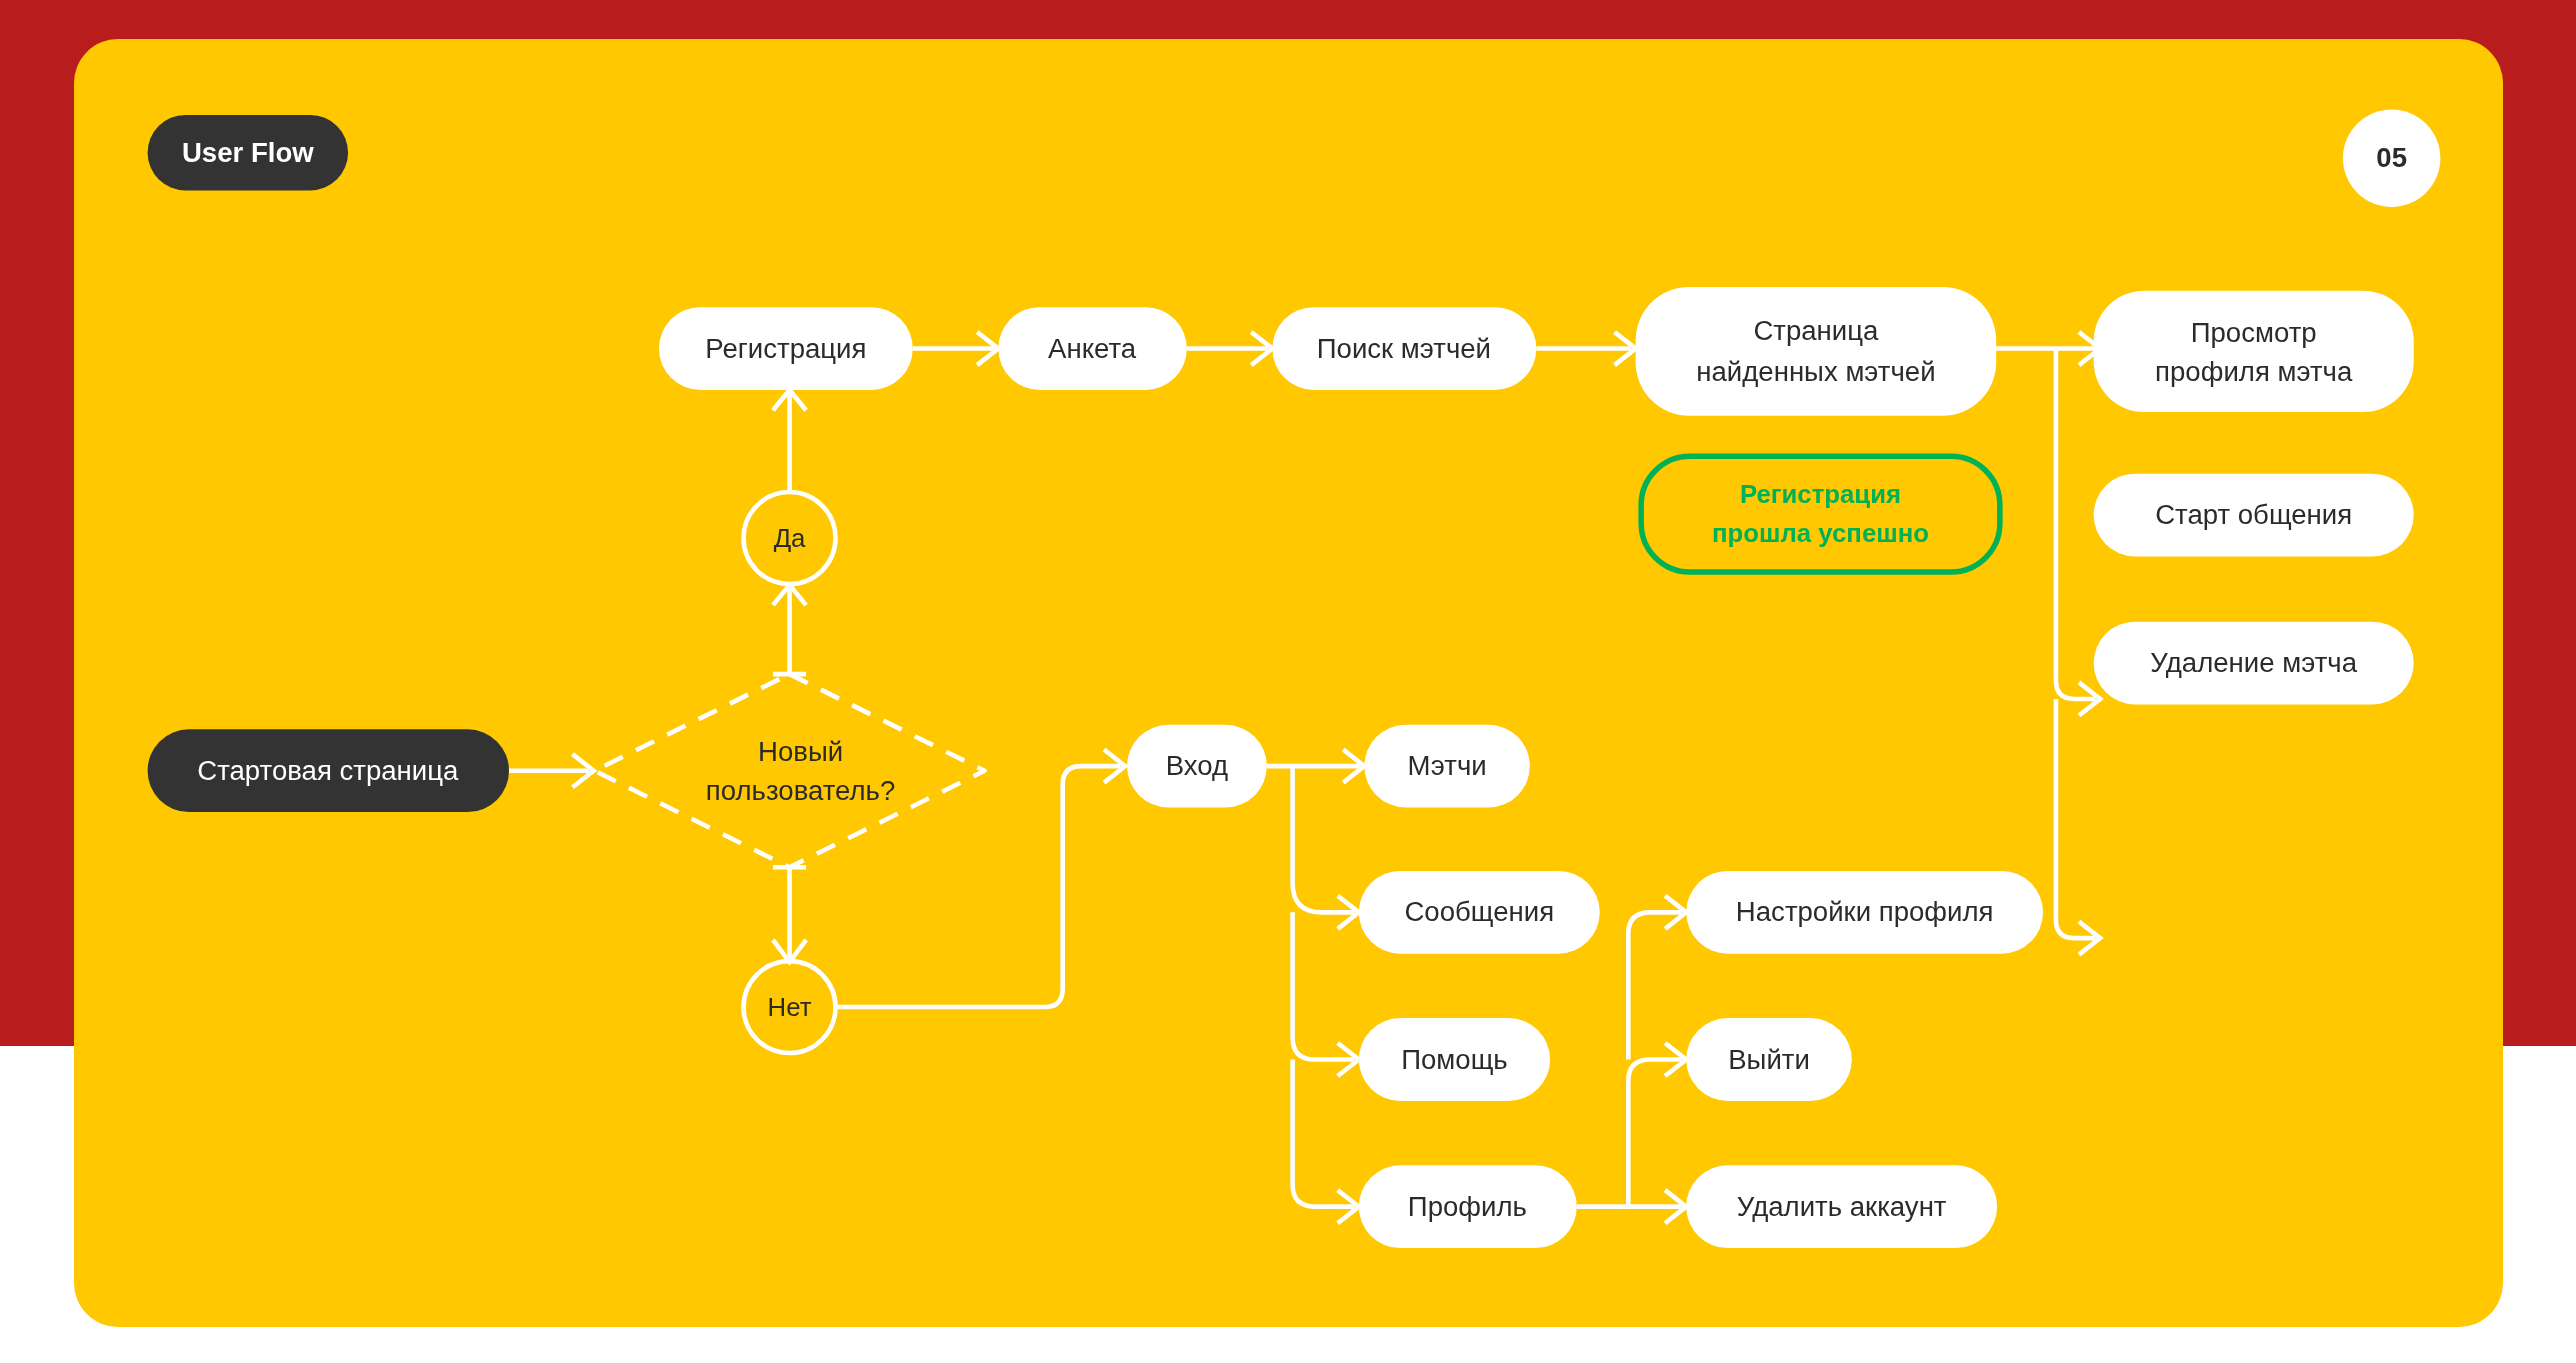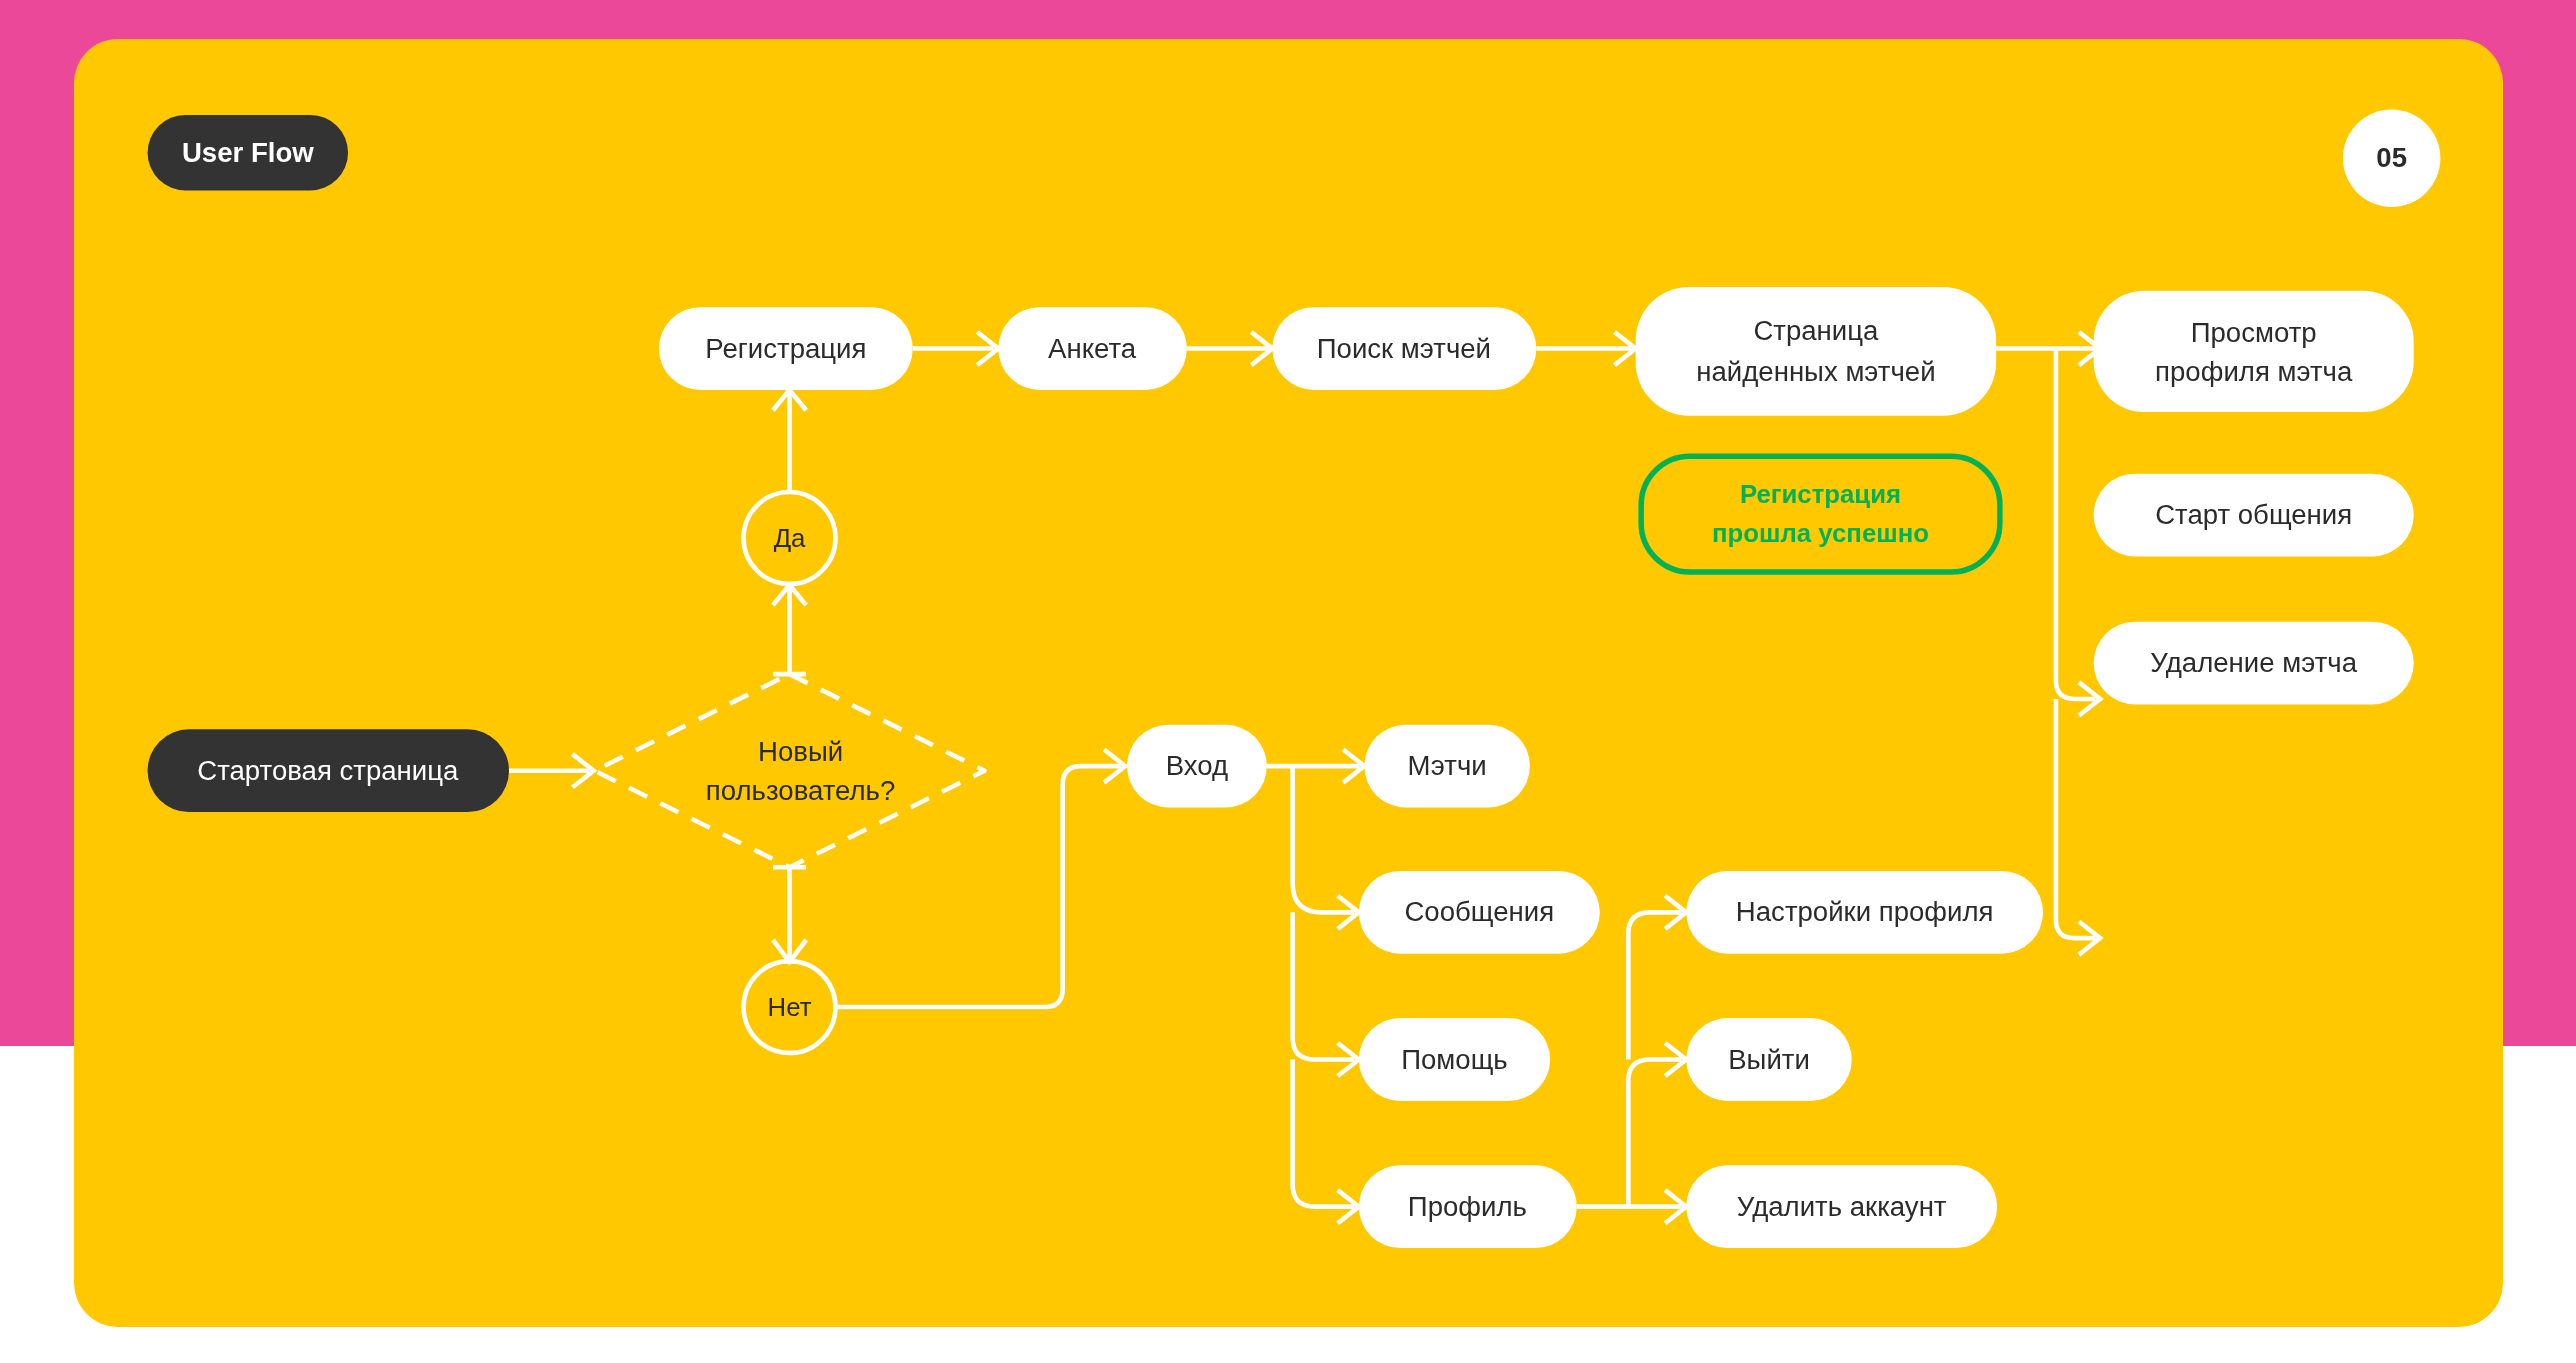--- a/index.html
+++ b/index.html
@@ -8,21 +8,21 @@
     background: #ffffff;
     width: 2576px;
     height: 1363px;
     overflow: hidden;
     font-family: "Liberation Sans", sans-serif;
   }
   #stage {
     position: relative;
     width: 2576px;
     height: 1046px;
-    background: #ec4899;
+    background: #b91c1c;
   }
   #card {
     position: absolute;
     left: 74px;
     top: 39px;
     width: 2429px;
     height: 1288px;
     background: #FFC800;
     border-radius: 44px;
   }

